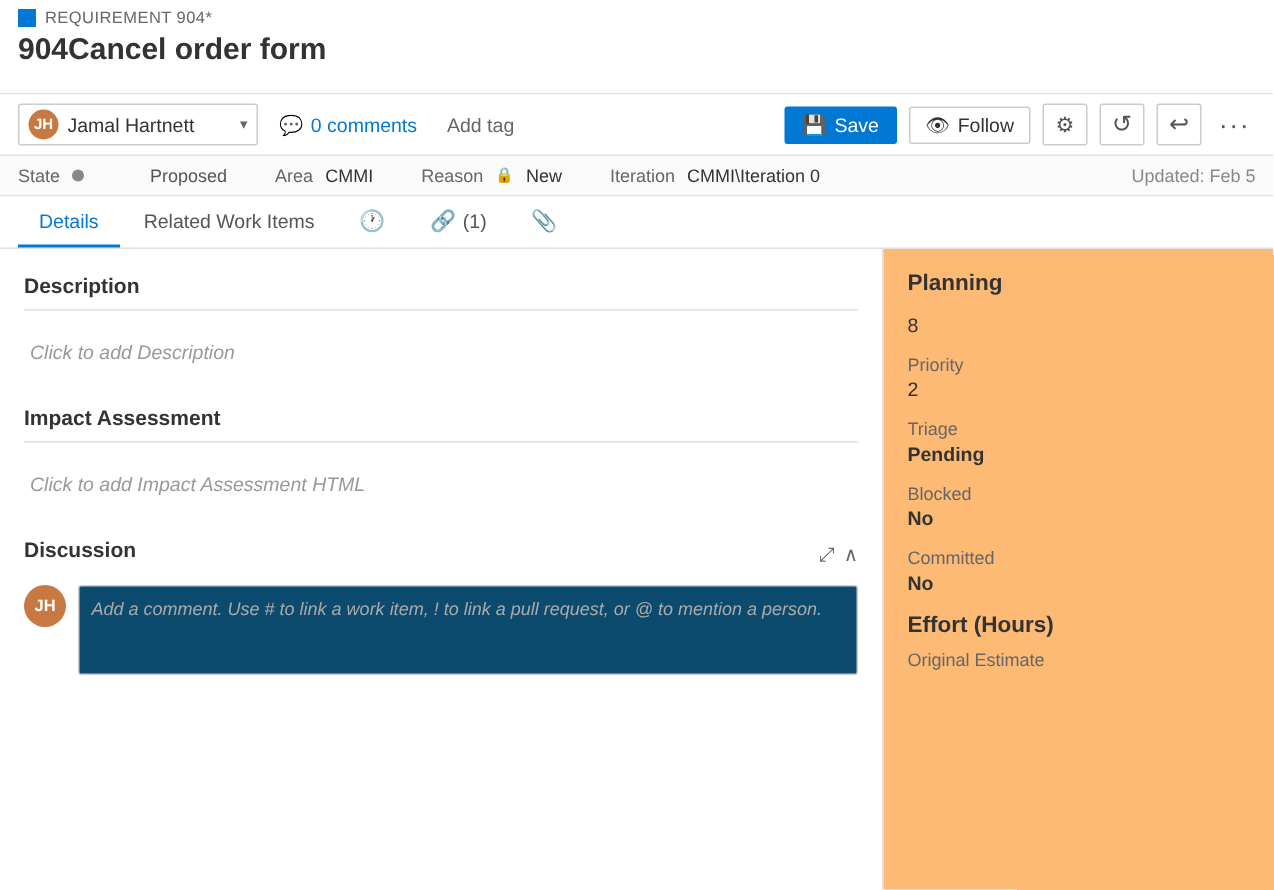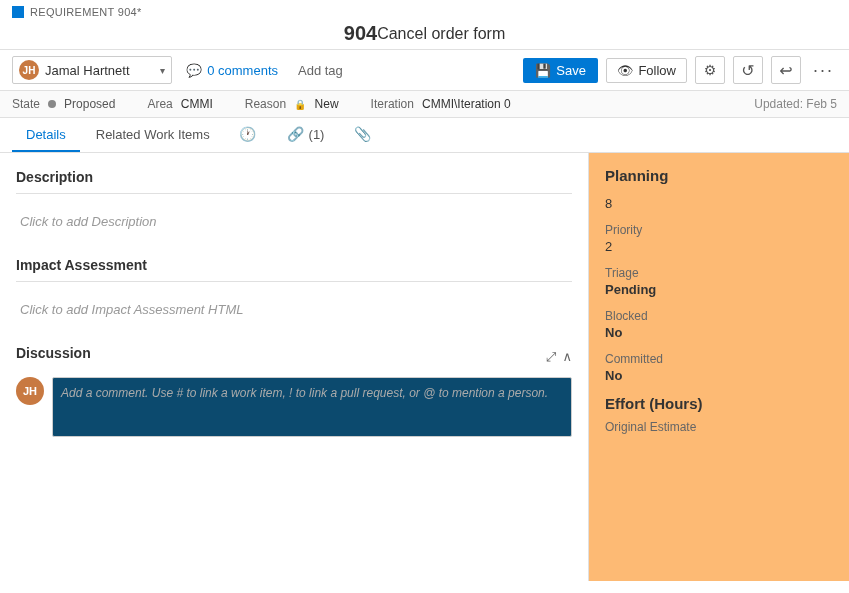--- a/index.html
+++ b/index.html
@@ -35,31 +35,30 @@
     .breadcrumb-text {
       font-size: 11px;
       color: #666;
       text-transform: uppercase;
       letter-spacing: 0.3px;
     }
     .title-row {
       display: flex;
       align-items: center;
       gap: 0;
-      margin-bottom: 4px;
-      justify-content: center;
+      margin-bottom: 17px;
     }
     .work-item-id {
       font-size: 20px;
       font-weight: 600;
       color: #333;
     }
     .work-item-title {
-      font-size: 16px;
-      font-weight: 400;
+      font-size: 20px;
+      font-weight: 700;
       color: #333;
     }
 
     
     .toolbar-row {
       display: flex;
       align-items: center;
       gap: 8px;
       padding: 6px 12px;
       border-bottom: 1px solid #e0e0e0;
@@ -191,20 +190,21 @@
     .status-dot {
       width: 8px;
       height: 8px;
       border-radius: 50%;
       background: #888;
       display: inline-block;
     }
     .proposed-text {
       color: #555;
       font-weight: 500;
+      margin-left: 36px;
     }
     .lock-icon {
       font-size: 10px;
       color: #888;
     }
     .updated-text {
       margin-left: auto;
       font-size: 12px;
       color: #888;
     }

